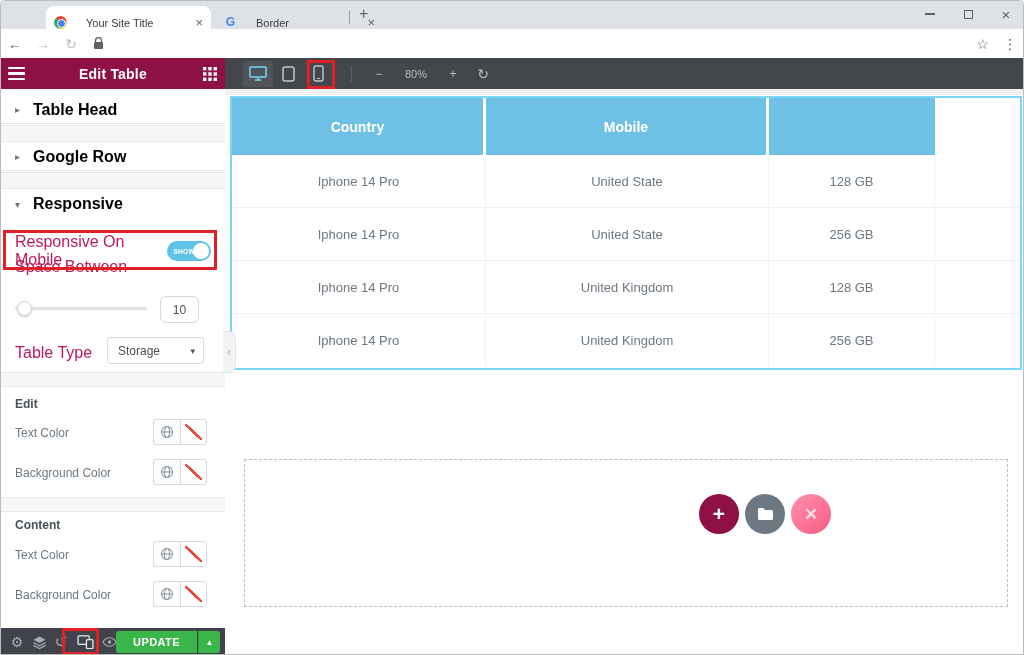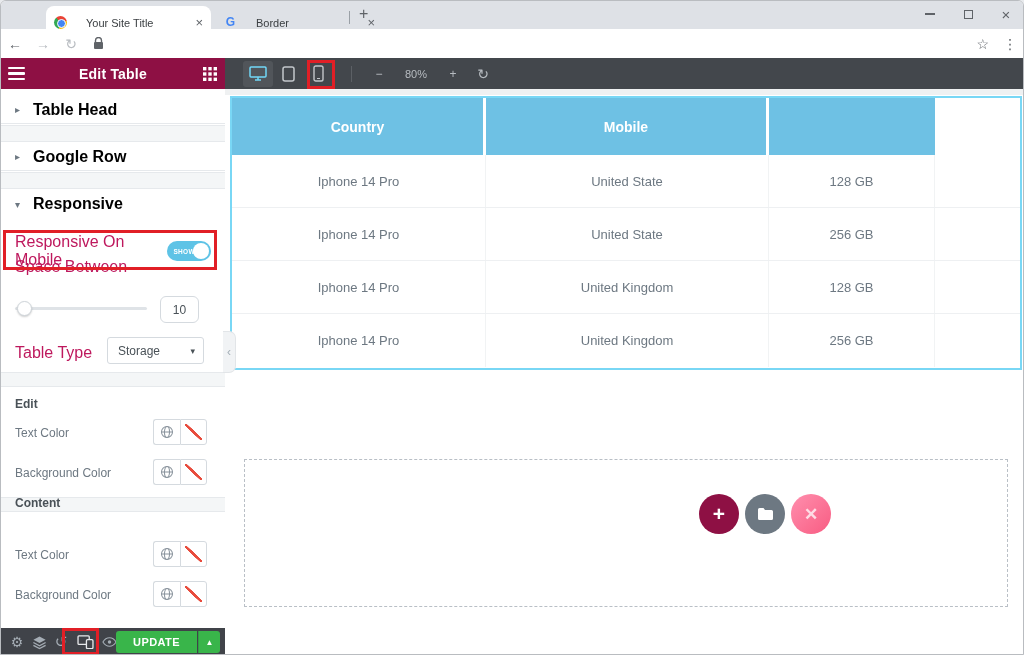--- a/index.html
+++ b/index.html
@@ -258,21 +258,21 @@
             <line x1="1.7" y1="8" x2="14.3" y2="8"></line>
           </svg>
       </span>
       <span class="cbtn swatch">
           <span class="swatch-line"></span>
         </span>
     </div>
 
     <div class="band" style="top:439px; height:15px;"></div>
 
-    <span class="grp-label" style="top:438px;">Content</span>
+    <span class="grp-label" style="top:460px;">Content</span>
     <span class="color-row-label" style="top:490px;">Text Color</span>
     <div class="color-ctl" style="top:483px;">
       <span class="cbtn globe">
         <svg width="14" height="14" viewBox="0 0 16 16" fill="none" stroke="#8b959e" stroke-width="1.2">
             <circle cx="8" cy="8" r="6.3"></circle>
             <ellipse cx="8" cy="8" rx="2.9" ry="6.3"></ellipse>
             <line x1="1.7" y1="8" x2="14.3" y2="8"></line>
           </svg>
       </span>
       <span class="cbtn swatch">

